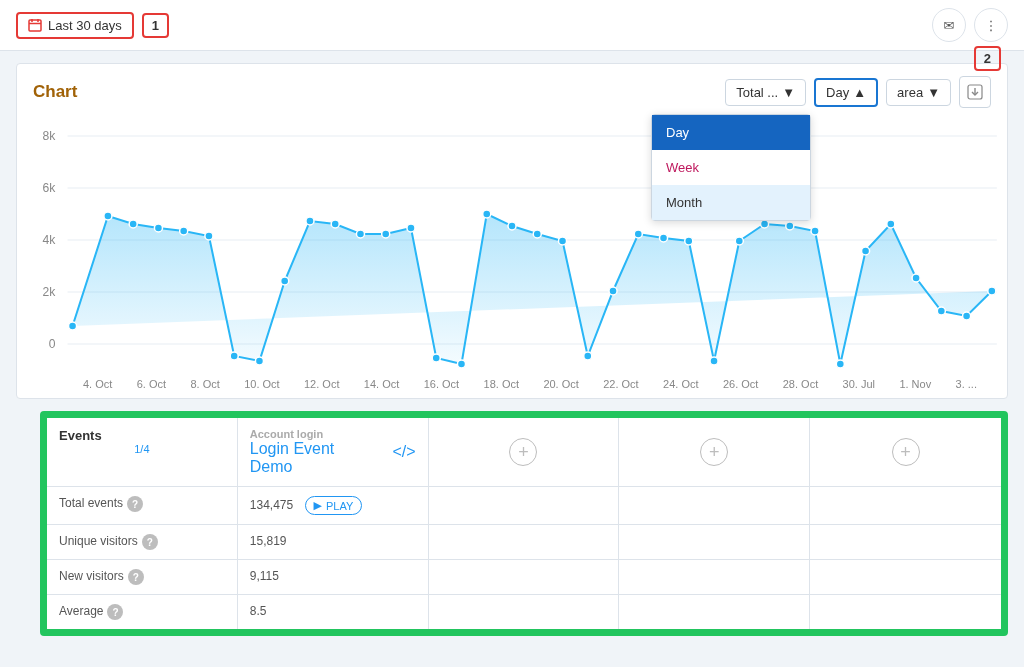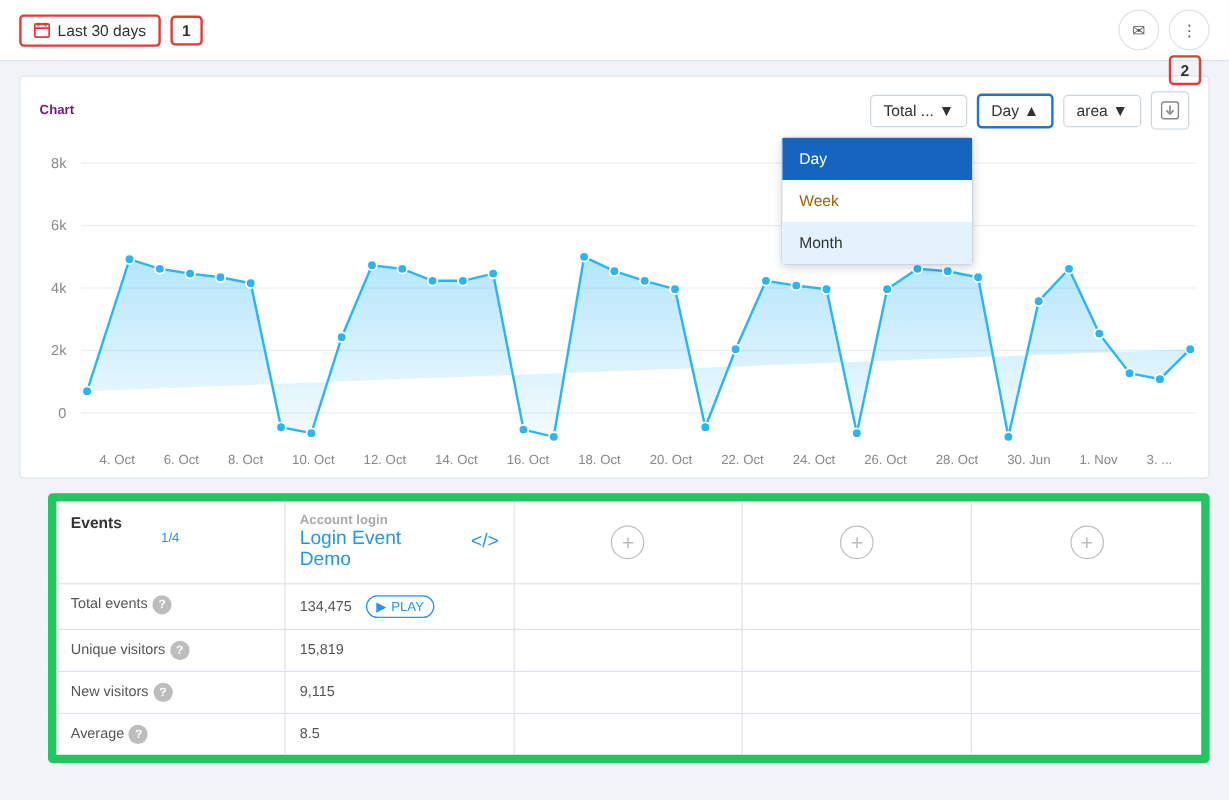--- a/index.html
+++ b/index.html
@@ -29,21 +29,21 @@
 
     .main-content { padding: 12px 16px; }
 
     .chart-card {
       background: #fff; border: 1px solid #dde3ea; border-radius: 4px;
       padding: 12px 16px 0 16px; position: relative; margin-bottom: 12px;
     }
     .chart-header {
       display: flex; align-items: center; justify-content: space-between; margin-bottom: 8px;
     }
-    .chart-title { font-size: 11px; font-weight: bold; color: #701a75; }
+    .chart-title { font-size: 17px; font-weight: bold; color: #a16207; }
     .chart-controls { display: flex; align-items: center; gap: 8px; position: relative; }
     .dropdown-btn {
       display: flex; align-items: center; gap: 4px; padding: 5px 10px;
       border: 1px solid #ccd6e0; border-radius: 4px; background: #fff;
       font-size: 13px; cursor: pointer; color: #333;
     }
     .dropdown-btn.active { border: 2px solid #1976d2; background: #fff; }
     .badge-2 {
       border: 2px solid #e53935; border-radius: 4px;
       padding: 3px 8px; font-weight: bold; font-size: 13px; color: #333;
@@ -55,21 +55,21 @@
       cursor: pointer; background: #fff; color: #555;
     }
 
     
     .dropdown-menu {
       position: absolute; top: 38px; right: 180px; z-index: 100;
       background: #fff; border: 1px solid #ccd6e0; border-radius: 4px;
       min-width: 160px; box-shadow: 0 2px 8px rgba(0,0,0,0.15);
     }
     .dropdown-item {
-      padding: 10px 14px; cursor: pointer; font-size: 13px; color: #a16207;
+      padding: 10px 14px; cursor: pointer; font-size: 13px; color: #be185d;
     }
     .dropdown-item.selected { background: #1565c0; color: #fff; }
     .dropdown-item.highlighted { background: #e3f2fd; color: #333; }
 
     
     .chart-area { position: relative; height: 260px; margin: 0 -16px; }
     .chart-svg { width: 100%; height: 100%; }
 
     
     .stats-section { background: #fff; border: 7px solid #22c55e; border-radius: 4px; margin-left: 24px; }
@@ -246,21 +246,21 @@
       <span>10. Oct</span>
       <span>12. Oct</span>
       <span>14. Oct</span>
       <span>16. Oct</span>
       <span>18. Oct</span>
       <span>20. Oct</span>
       <span>22. Oct</span>
       <span>24. Oct</span>
       <span>26. Oct</span>
       <span>28. Oct</span>
-      <span>30. Jun</span>
+      <span>30. Jul</span>
       <span>1. Nov</span>
       <span>3. ...</span>
     </div>
   </div>
 
   <div class="stats-section">
 
     <div class="stats-header-row">
       <div class="stats-header-cell">
         <div class="events-label">Events</div>

